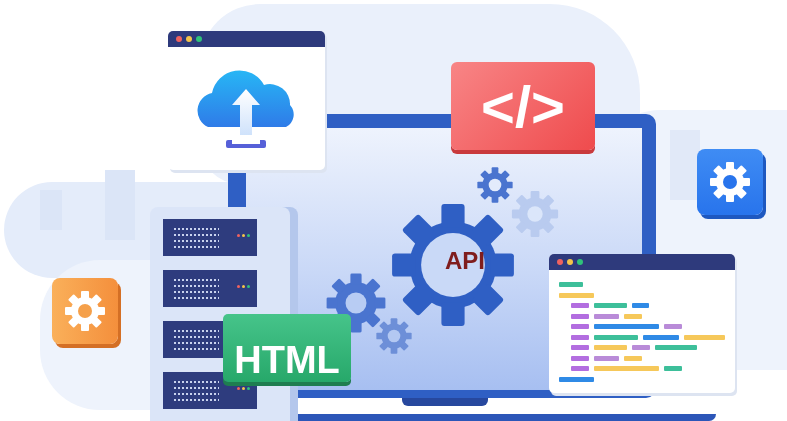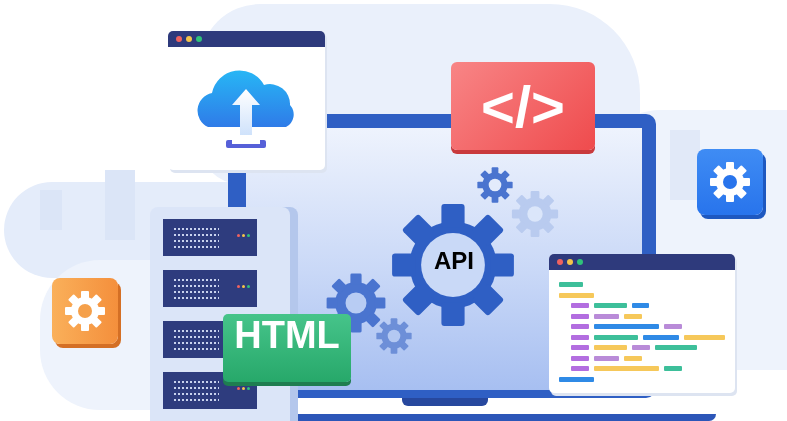--- a/index.html
+++ b/index.html
@@ -21,21 +21,21 @@
   .connector { background: #2f5fc4; }
   
   .server { left: 150px; top: 207px; width: 140px; height: 214px; background: #dbe5f8; border-radius: 8px 8px 0 0; }
   .server-side { left: 262px; top: 207px; width: 36px; height: 214px; background: #b4c7ec; border-radius: 0 8px 0 0; }
   .server-unit { position: absolute; left: 13px; width: 94px; height: 37px; background: #2e3c7e; }
   .server-grille { position: absolute; left: 10px; top: 7px; width: 46px; height: 24px;
     background-image: radial-gradient(circle, #c9d3ee 0.9px, transparent 1.1px); background-size: 4px 6px; }
   .server-leds { position: absolute; left: 74px; top: 15px; display: flex; gap: 2px; }
   .led { width: 3px; height: 3px; border-radius: 50%; }
   
-  .badge-html { left: 223px; top: 314px; width: 128px; height: 68px; background: linear-gradient(180deg, #46c48a 0%, #27a86a 100%); border-radius: 5px; box-shadow: 0 4px 0 #1f7d50; display: flex; align-items: flex-start; justify-content: center; color: #ffffff; font-weight: bold; font-size: 38px; letter-spacing: 0px; }
+  .badge-html { left: 223px; top: 314px; width: 128px; height: 68px; background: linear-gradient(180deg, #46c48a 0%, #27a86a 100%); border-radius: 5px; box-shadow: 0 4px 0 #1f7d50; display: flex; align-items: flex-end; justify-content: center; color: #ffffff; font-weight: bold; font-size: 38px; letter-spacing: 0px; }
   .badge-code { left: 451px; top: 62px; width: 144px; height: 88px; background: linear-gradient(135deg, #f88586 0%, #ef4b4d 100%); border-radius: 6px; box-shadow: 0 4px 0 #c93a3d; display: flex; align-items: center; justify-content: center; color: #ffffff; font-weight: bold; font-size: 58px; }
   .gear-tile { border-radius: 8px; display: flex; align-items: center; justify-content: center; }
   .tile-blue { left: 697px; top: 149px; width: 66px; height: 66px; background: linear-gradient(180deg, #3f8cf4 0%, #2874ec 100%); box-shadow: 3px 4px 0 #1e58c0; }
   .tile-orange { left: 52px; top: 278px; width: 66px; height: 66px; background: linear-gradient(90deg, #fab05a 0%, #f48f3c 100%); box-shadow: 3px 4px 0 #d46f25; }
   .api-text { font-weight: normal; }
   
   .code-line { position: absolute; height: 5px; border-radius: 1px; }
 </style>
 </head>
 <body>
@@ -159,21 +159,21 @@
   <g transform="translate(110,175) scale(0.7)" fill="#4a74cf">
     <use href="#gearshape"></use>
       <circle r="15" fill="#b8ccf3"></circle>
   </g>
 
   <g transform="translate(148,208) scale(0.42)" fill="#6d8fd8">
     <use href="#gearshape"></use>
       <circle r="15" fill="#b3c8f2"></circle>
   </g>
 </svg>
-<div class="abs api-text" style="left:423px; top:247px; width:62px; text-align:center; color:#000000; font-size:24px; font-weight:bold;">API</div>
+<div class="abs api-text" style="left:423px; top:247px; width:62px; text-align:right; color:#7f1d1d; font-size:24px; font-weight:bold;">API</div>
 
 <div class="abs server-side"></div>
 <div class="abs server">
   <div class="server-unit" style="top:12px;">
     <div class="server-grille"></div>
     <div class="server-leds">
       <span class="led" style="background:#f0625f;"></span>
         <span class="led" style="background:#f5c44a;"></span>
         <span class="led" style="background:#2fc27a;"></span>
     </div>

